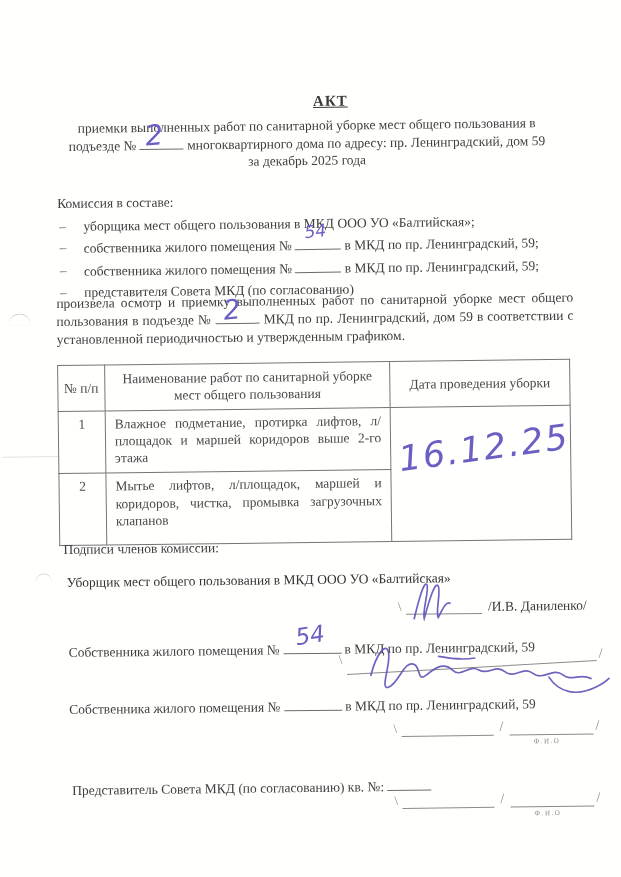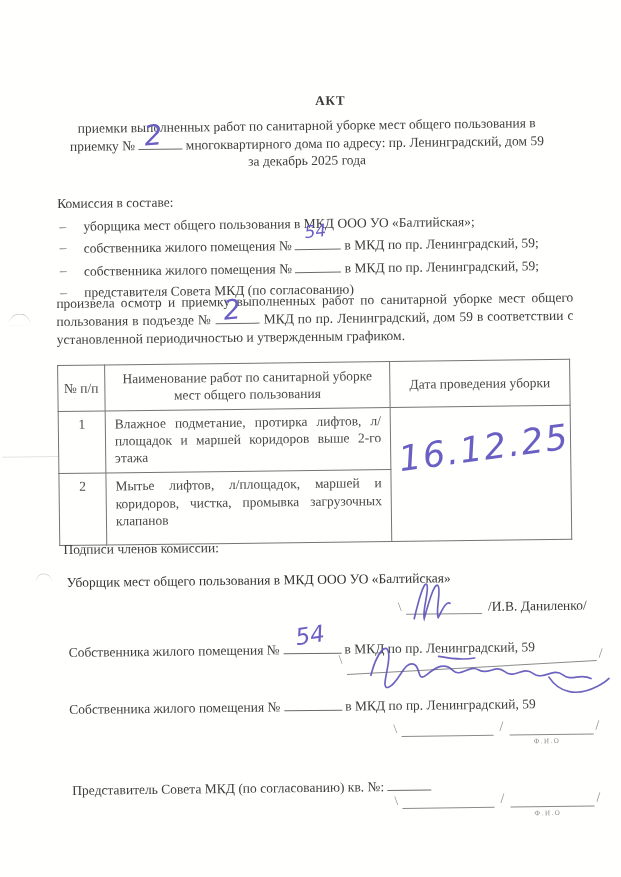--- a/index.html
+++ b/index.html
@@ -1,21 +1,21 @@
 <!DOCTYPE html>
 <html><head>
 <meta charset="utf-8">
 <style>
   html,body{margin:0;padding:0;background:#ffffff;}
   .page{position:relative;width:621px;height:877px;background:#fffffe;overflow:hidden;
         font-family:"Liberation Serif",serif;color:#3f3f3f;font-size:13.5px;line-height:1.28;}
   .content{position:absolute;left:0;top:0;right:0;bottom:0;transform:rotate(-0.7deg);transform-origin:50% 50%;}
   .abs{position:absolute;}
   .center{text-align:center;width:100%;}
-  .title{font-weight:bold;font-size:13px;letter-spacing:1px;color:#3a3a3a;margin-left:48px;}
+  .title{font-weight:bold;text-decoration:underline;font-size:15px;letter-spacing:1px;color:#3a3a3a;margin-left:48px;}
   .blank{display:inline-block;border-bottom:1px solid #6b6b6b;height:13px;position:relative;vertical-align:baseline;}
   .hand{font-style:italic;color:#6a5fc2;font-family:"DejaVu Sans",sans-serif;pointer-events:none;}
   .dash-item{display:flex;margin-bottom:4px;}
   .dash{width:24px;flex:0 0 24px;color:#555;}
   .doc-table{position:absolute;left:58px;top:362px;width:513px;border-collapse:collapse;
              border:1.5px solid #6e6e6e;color:#4a4a4a;}
   .doc-table td,.doc-table th{border:1px solid #757575;font-weight:normal;vertical-align:top;}
   .col-no{width:40px;text-align:center;}
   .col-work{width:293px;}
   .col-date{width:180px;text-align:center;}
@@ -40,21 +40,21 @@
     <div class="artifact" style="left:10px;top:310px;width:22px;height:11px;"></div>
     <div class="artifact" style="left:34px;top:570px;width:16px;height:8px;"></div>
     <div class="faintline" style="left:2px;top:453px;width:56px;"></div>
 
     <div class="abs center" style="top:92px;">
       <span class="title">АКТ</span>
     </div>
 
     <div class="abs center" style="top:117px;">приемки выполненных работ по санитарной уборке мест общего пользования в</div>
     <div class="abs center" style="top:134px;">
-      <span>приемку №</span>
+      <span>подъезде №</span>
       <span class="blank" style="width:44px;">
         <span class="hand abs" style="font-size:28px;left:6px;top:-18px;transform:rotate(-4deg);">2</span>
       </span>
       <span>многоквартирного дома по адресу: пр. Ленинградский, дом 59</span>
     </div>
     <div class="abs center" style="top:152px;">за декабрь 2025 года</div>
 
     <div class="abs" style="left:60px;top:192px;">Комиссия в составе:</div>
 
     <div class="abs" style="left:62px;top:215px;width:505px;">

